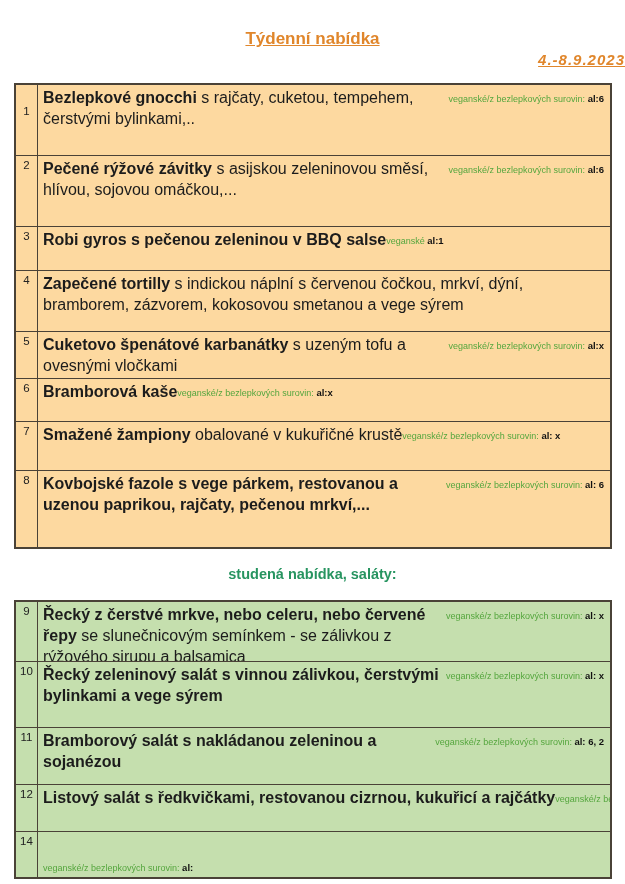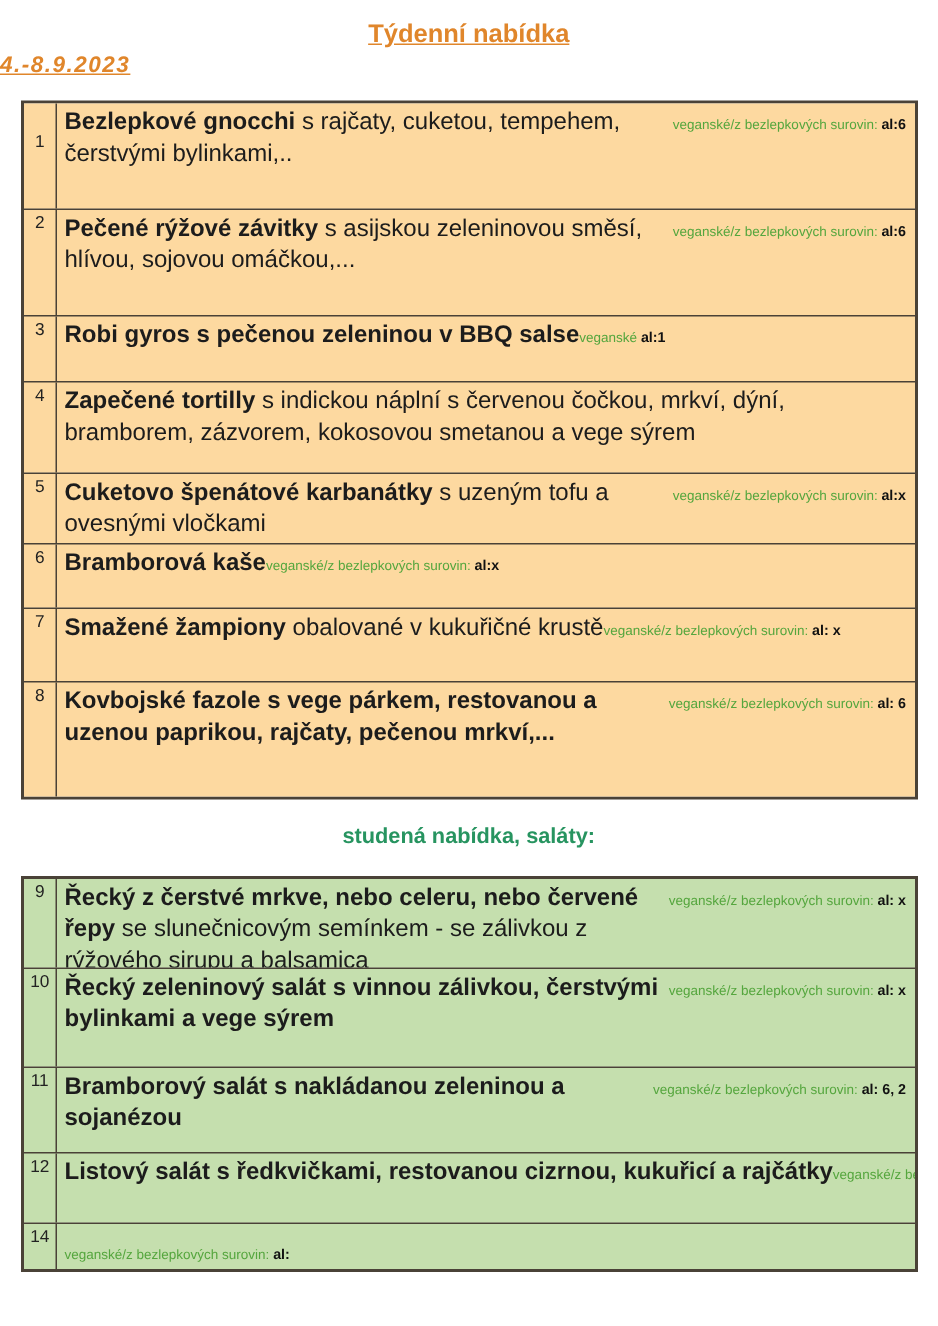--- a/index.html
+++ b/index.html
@@ -10,28 +10,28 @@
     --heading-green:#279460;
     --veg-green:#55A63E;
     --text-dark:#1C1C1C;
   }
   *{margin:0;padding:0;box-sizing:border-box;}
   html,body{background:#ffffff;}
   body{
     width:625px;height:884px;overflow:hidden;
     font-family:"Liberation Sans","DejaVu Sans",sans-serif;
   }
-  .page{width:625px;height:884px;padding-top:12px;border-radius:15px;}
+  .page{width:625px;height:884px;padding-top:28px;border-radius:15px;}
   .doc-title{
     text-align:center;color:var(--title-orange);
     font-size:17px;font-weight:bold;line-height:22px;
     text-decoration:underline;
   }
   .doc-date{
-    text-align:left;color:var(--title-orange);
+    text-align:right;color:var(--title-orange);
     font-size:15px;font-weight:bold;font-style:italic;line-height:19px;
     text-decoration:underline;letter-spacing:1px;
     margin-bottom:14px;
   }
   .menu-table{
     width:598px;margin-left:14px;
     border:2px solid var(--border);
   }
   .menu-table .row{display:flex;border-top:1px solid var(--border);}
   .menu-table .row:first-child{border-top:none;}
@@ -56,21 +56,21 @@
   .spread .allergen{margin-top:auto;}
   .section-heading{
     text-align:center;color:var(--heading-green);
     font-size:14.5px;font-weight:bold;line-height:18px;
     margin:16px 0 17px 0;
   }
   
   .hr1{height:70px}.hr2{height:71px}.hr3{height:44px}.hr4{height:61px}
   .hr5{height:47px}.hr6{height:43px}.hr7{height:49px}.hr8{height:77px}
   
-  .cr1{height:59px}.cr2{height:66px}.cr3{height:57px}.cr4{height:47px}.cr5{height:31px}
+  .cr1{height:59px}.cr2{height:66px}.cr3{height:57px}.cr4{height:47px}.cr5{height:46px}
 </style>
 </head>
 <body>
 
 <div class="page">
 
   <div class="doc-title">Týdenní nabídka</div>
   <div class="doc-date">4.-8.9.2023</div>
 
   <div class="menu-table hot">

